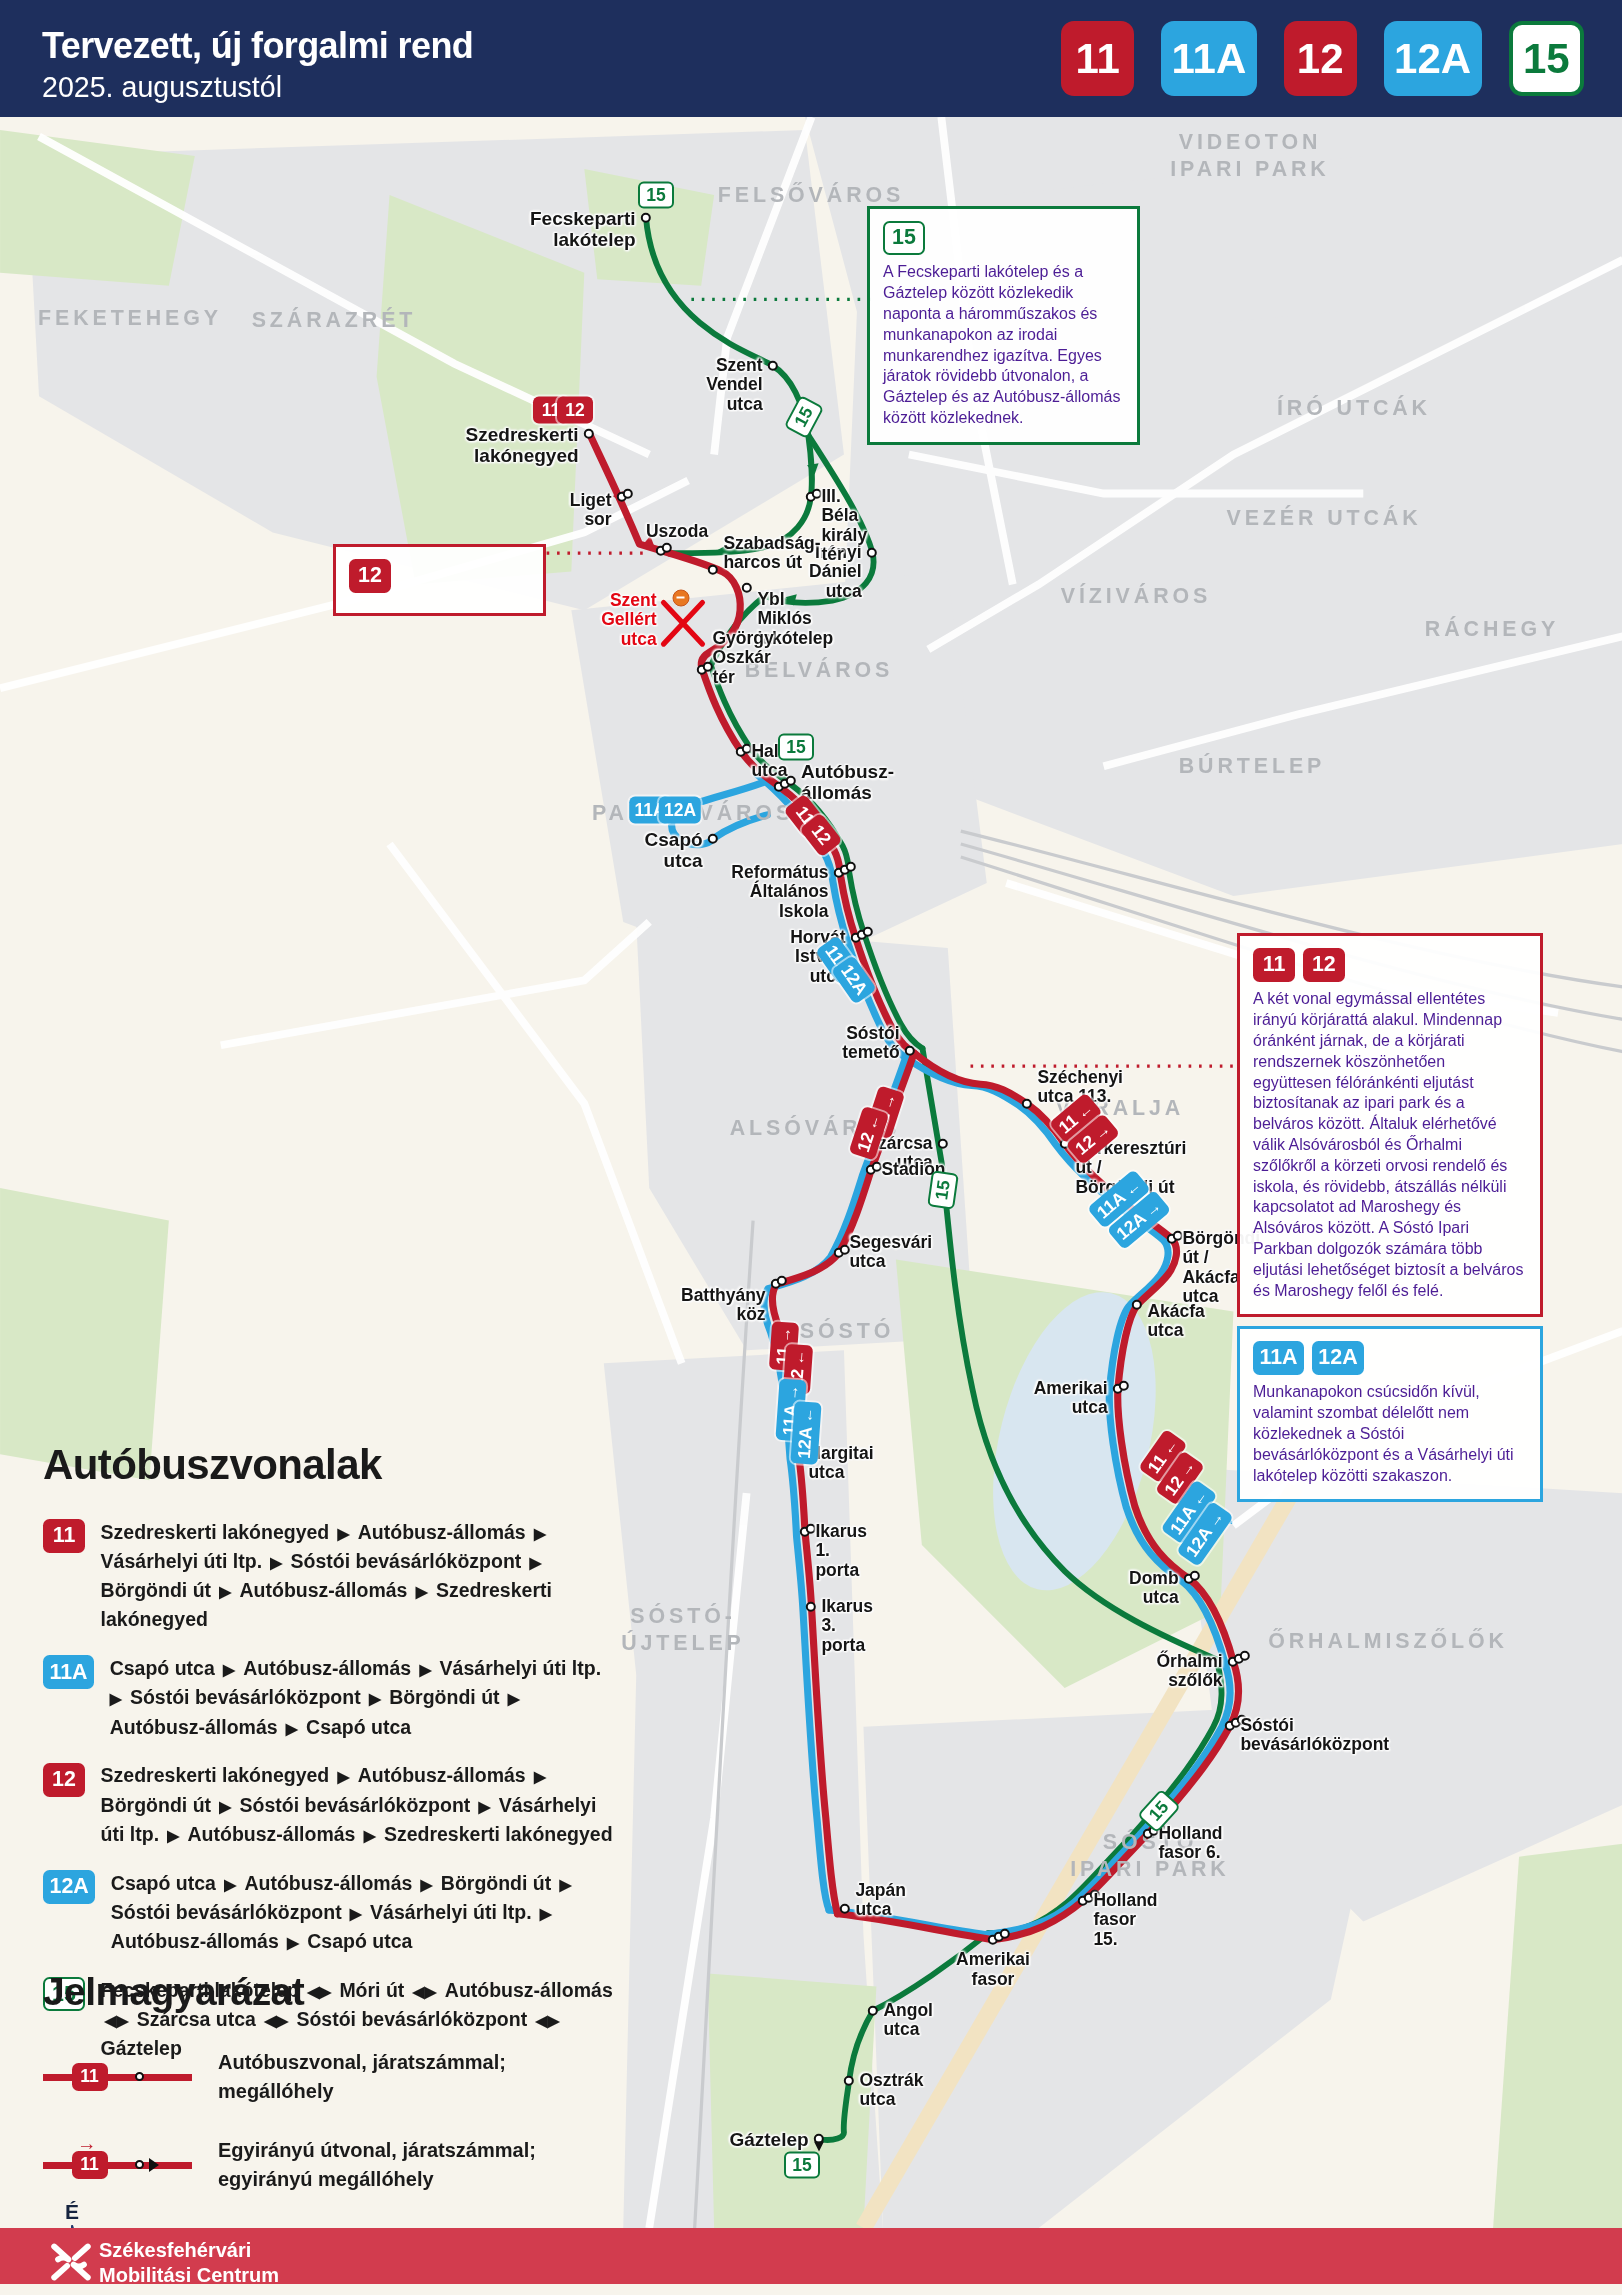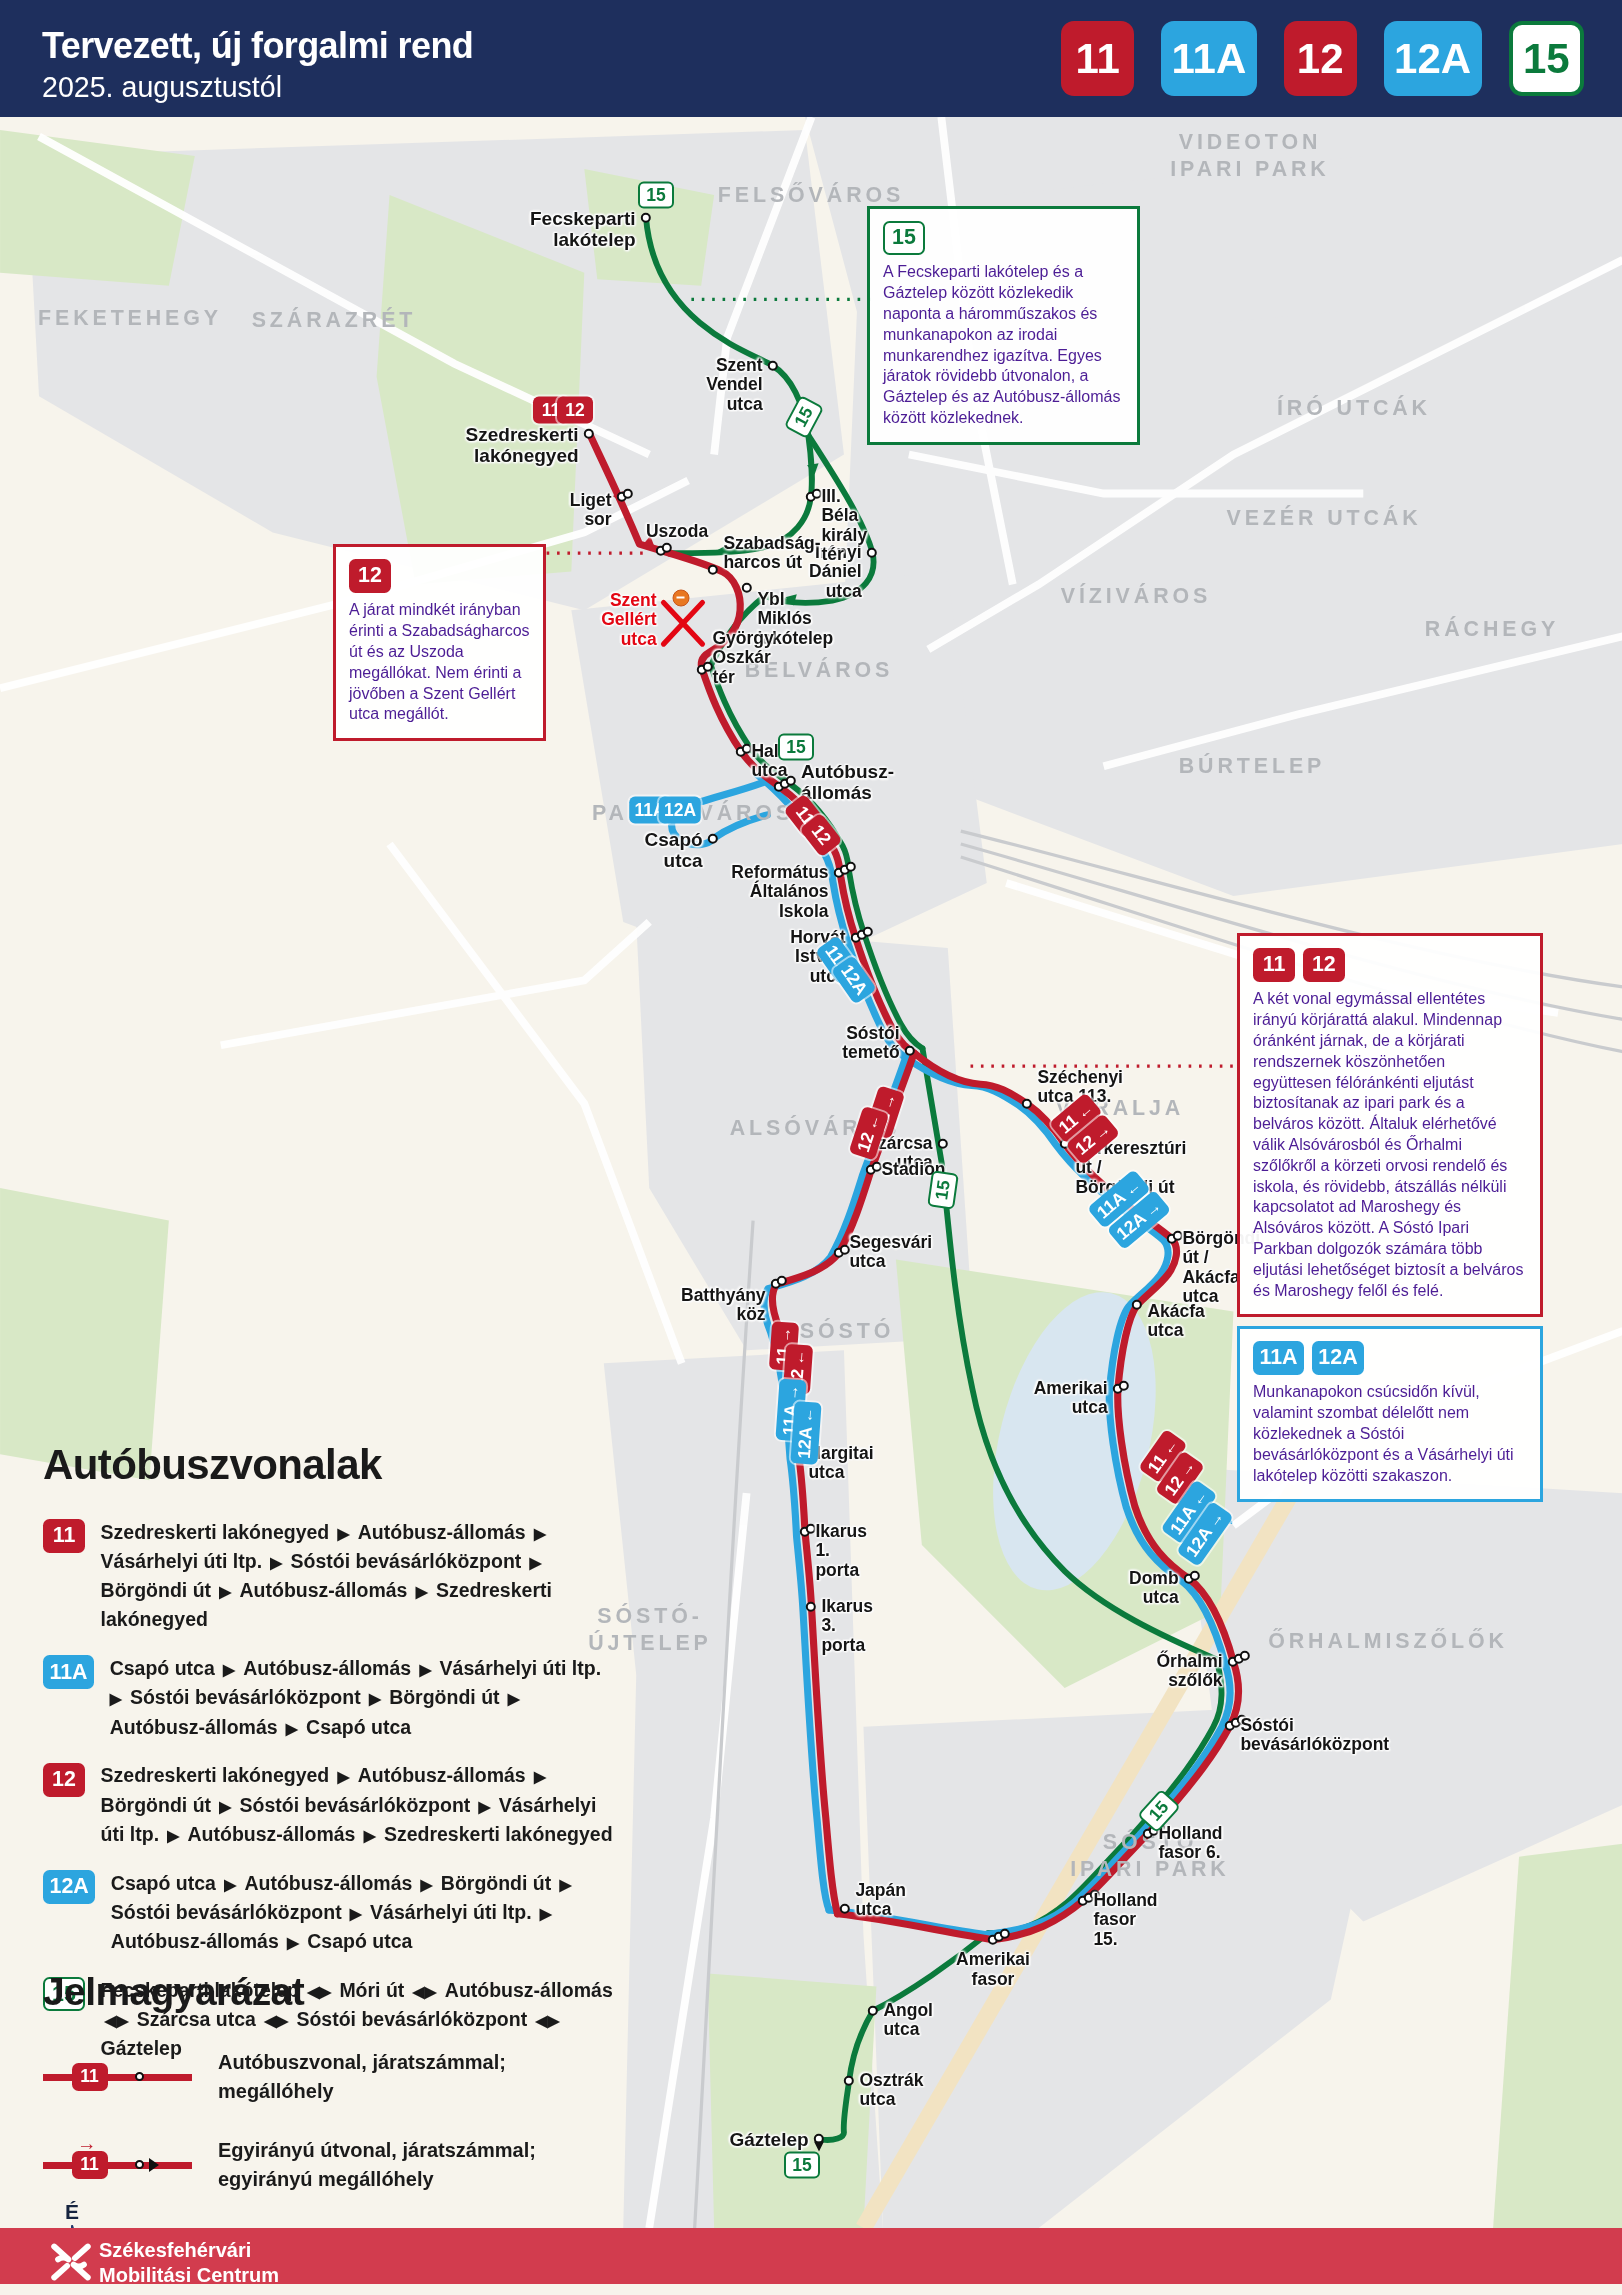--- a/index.html
+++ b/index.html
@@ -210,21 +210,21 @@
         <div class="area" style="left: 1354px; top: 291px;">ÍRÓ UTCÁK</div>
         <div class="area" style="left: 1324px; top: 401px;">VEZÉR UTCÁK</div>
         <div class="area" style="left: 1136px; top: 479px;">VÍZIVÁROS</div>
         <div class="area" style="left: 1492px; top: 512px;">RÁCHEGY</div>
         <div class="area" style="left: 1252px; top: 649px;">BÚRTELEP</div>
         <div class="area" style="left: 693px; top: 696px;">PALOTAVÁROS</div>
         <div class="area" style="left: 819px; top: 553px;">BELVÁROS</div>
         <div class="area" style="left: 815px; top: 1011px;">ALSÓVÁROS</div>
         <div class="area" style="left: 1120px; top: 991px;">VÁRALJA</div>
         <div class="area" style="left: 847px; top: 1214px;">SÓSTÓ</div>
-        <div class="area" style="left: 650px; top: 1513px; text-align: center;">SÓSTÓ-
+        <div class="area" style="left: 683px; top: 1513px; text-align: center;">SÓSTÓ-
 ÚJTELEP</div>
         <div class="area" style="left: 1388px; top: 1524px;">ŐRHALMISZŐLŐK</div>
         <div class="area" style="left: 1150px; top: 1739px;">SÓSTÓ
 IPARI PARK</div>
       </div>
     <div id="stopLayer">
         <div class="stop big" style="left: 646px; top: 101px;">
           <div class="dot" style="left: 0px; top: 0px;"></div>
           <div class="slabel side-l">Fecskeparti lakótelep</div>
         </div>
@@ -521,23 +521,20 @@
       <div class="brow">
           <div class="bsm green">15</div>
         </div>
       <div class="ptxt">
           <p>A Fecskeparti lakótelep és a Gáztelep között közlekedik naponta a háromműszakos és munkanapokon az irodai munkarendhez igazítva. Egyes járatok rövidebb útvonalon, a Gáztelep és az Autóbusz-állomás között közlekednek.</p>
         </div>
     </div>
     <div class="ibox red-b" style="left:333px; top:427px; width:213px;">
       <div class="brow">
           <div class="bsm red">12</div>
-        </div>
-      <div class="ptxt">
-          <p>A járat mindkét irányban érinti a Szabadságharcos út és az Uszoda megállókat. Nem érinti a jövőben a Szent Gellért utca megállót.</p>
         </div>
     </div>
     <div class="ibox red-b" style="left:1237px; top:816px; width:306px;">
       <div class="brow">
           <div class="bsm red">11</div>
           <div class="bsm red">12</div>
         </div>
       <div class="ptxt">
           <p>A két vonal egymással ellentétes irányú körjárattá alakul. Mindennap óránként járnak, de a körjárati rendszernek köszönhetően együttesen félóránkénti eljutást biztosítanak az ipari park és a belváros között. Általuk elérhetővé válik Alsóvárosból és Őrhalmi szőlőkről a körzeti orvosi rendelő és iskola, és rövidebb, átszállás nélküli kapcsolatot ad Maroshegy és Alsóváros között. A Sóstó Ipari Parkban dolgozók számára több eljutási lehetőséget biztosít a belváros és Maroshegy felől és felé.</p>
         </div>

